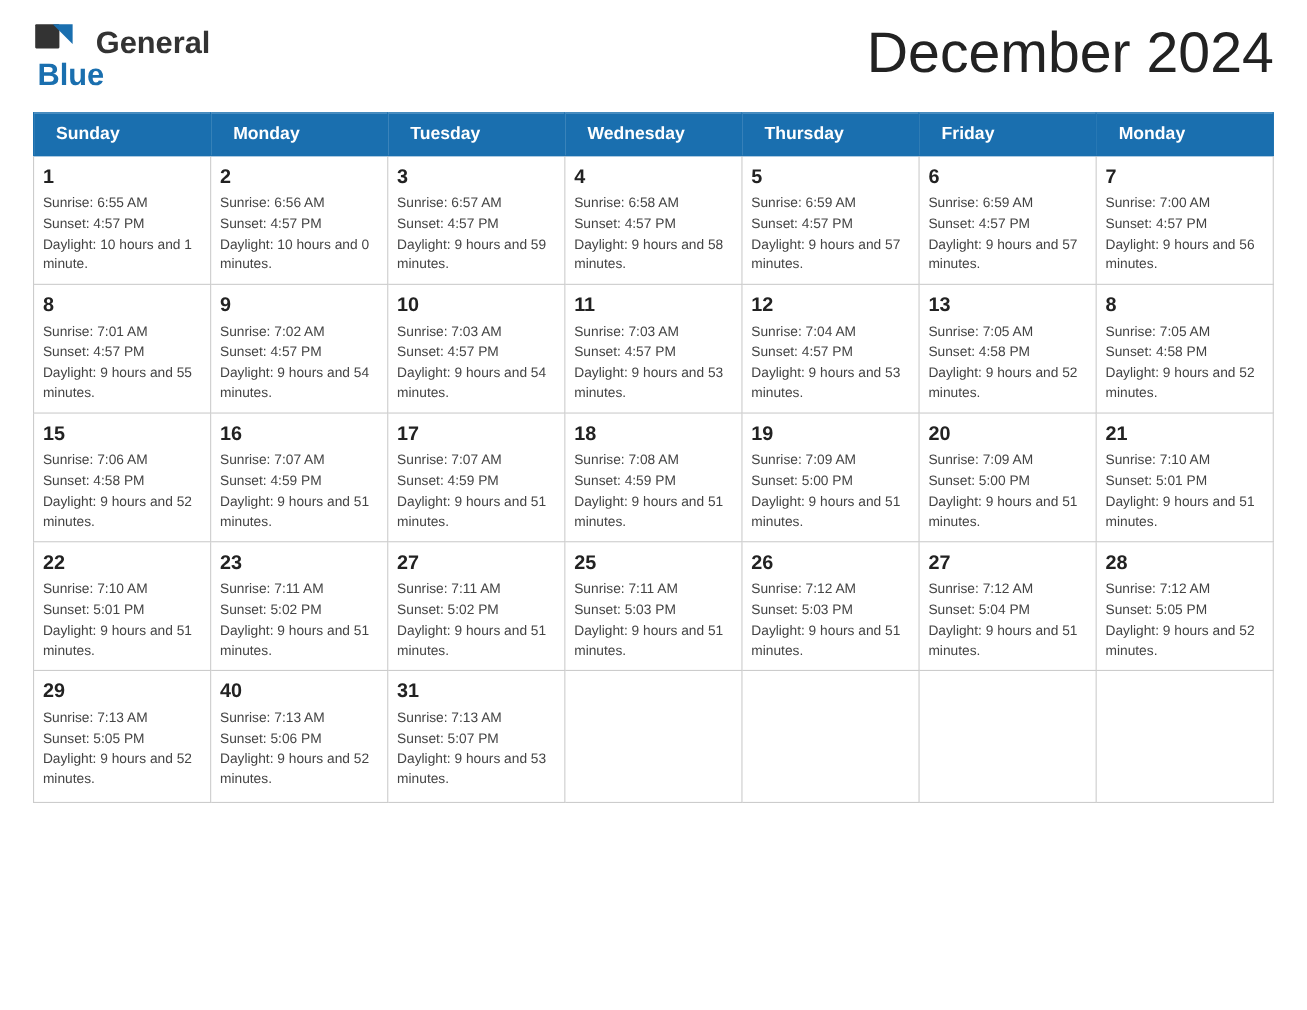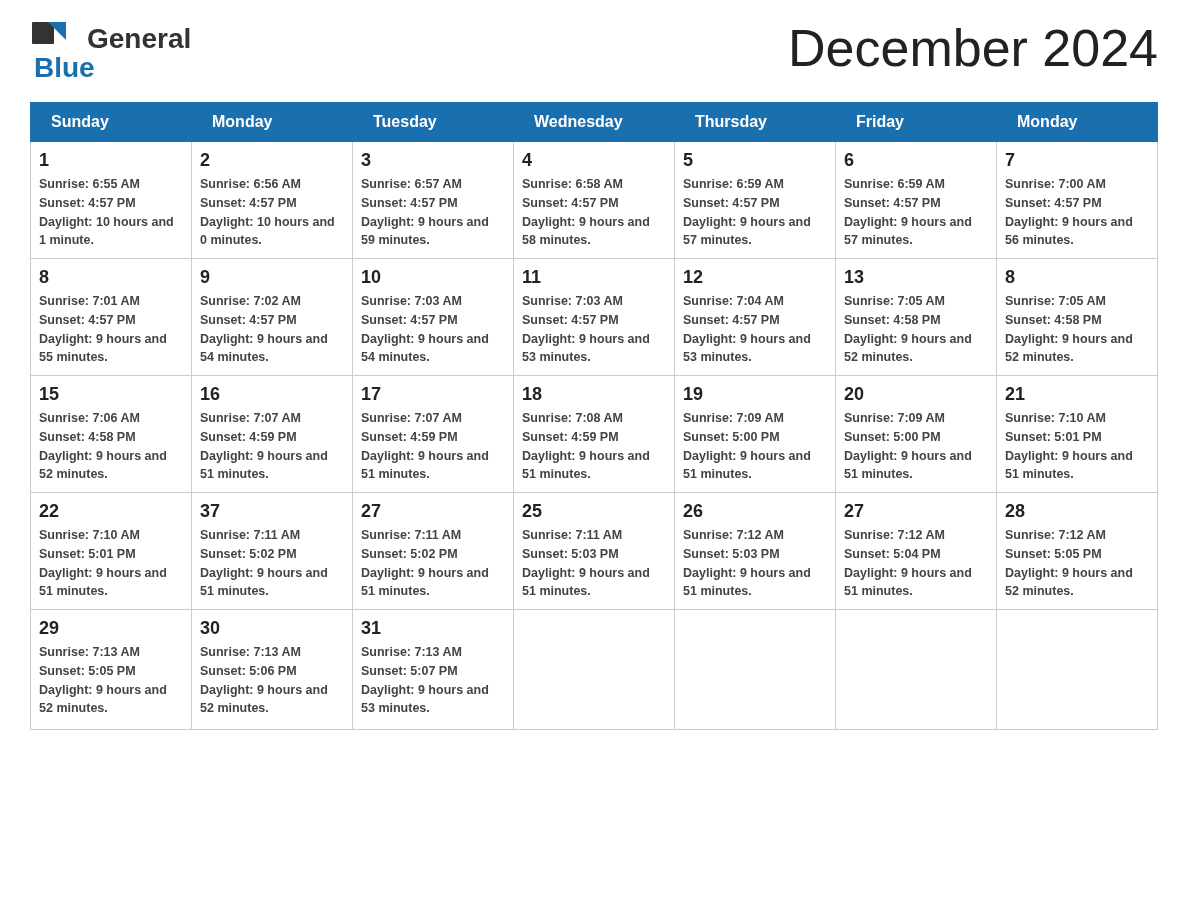--- a/index.html
+++ b/index.html
@@ -69,21 +69,20 @@
       font-size: 18px;
       font-weight: bold;
       color: #222;
       display: block;
       margin-bottom: 4px;
     }
     tbody tr td .day-info {
       font-size: 12.5px;
       color: #444;
       line-height: 1.5;
-      font-weight: bold;
     }
     tbody tr:last-child td {
       height: 120px;
     }
     .logo-wrapper {
       display: flex;
       align-items: center;
       gap: 19px;
     }
   </style>
@@ -208,21 +207,21 @@
           <span class="day-num">21</span>
           <span class="day-info">Sunrise: 7:10 AM<br>Sunset: 5:01 PM<br>Daylight: 9 hours and 51 minutes.</span>
         </td>
       </tr>
       <tr>
         <td>
           <span class="day-num">22</span>
           <span class="day-info">Sunrise: 7:10 AM<br>Sunset: 5:01 PM<br>Daylight: 9 hours and 51 minutes.</span>
         </td>
         <td>
-          <span class="day-num">37</span>
+          <span class="day-num">23</span>
           <span class="day-info">Sunrise: 7:11 AM<br>Sunset: 5:02 PM<br>Daylight: 9 hours and 51 minutes.</span>
         </td>
         <td>
           <span class="day-num">27</span>
           <span class="day-info">Sunrise: 7:11 AM<br>Sunset: 5:02 PM<br>Daylight: 9 hours and 51 minutes.</span>
         </td>
         <td>
           <span class="day-num">25</span>
           <span class="day-info">Sunrise: 7:11 AM<br>Sunset: 5:03 PM<br>Daylight: 9 hours and 51 minutes.</span>
         </td>
@@ -238,21 +237,21 @@
           <span class="day-num">28</span>
           <span class="day-info">Sunrise: 7:12 AM<br>Sunset: 5:05 PM<br>Daylight: 9 hours and 52 minutes.</span>
         </td>
       </tr>
       <tr>
         <td>
           <span class="day-num">29</span>
           <span class="day-info">Sunrise: 7:13 AM<br>Sunset: 5:05 PM<br>Daylight: 9 hours and 52 minutes.</span>
         </td>
         <td>
-          <span class="day-num">30</span>
+          <span class="day-num">40</span>
           <span class="day-info">Sunrise: 7:13 AM<br>Sunset: 5:06 PM<br>Daylight: 9 hours and 52 minutes.</span>
         </td>
         <td>
           <span class="day-num">31</span>
           <span class="day-info">Sunrise: 7:13 AM<br>Sunset: 5:07 PM<br>Daylight: 9 hours and 53 minutes.</span>
         </td>
         <td></td>
         <td></td>
         <td></td>
         <td></td>

